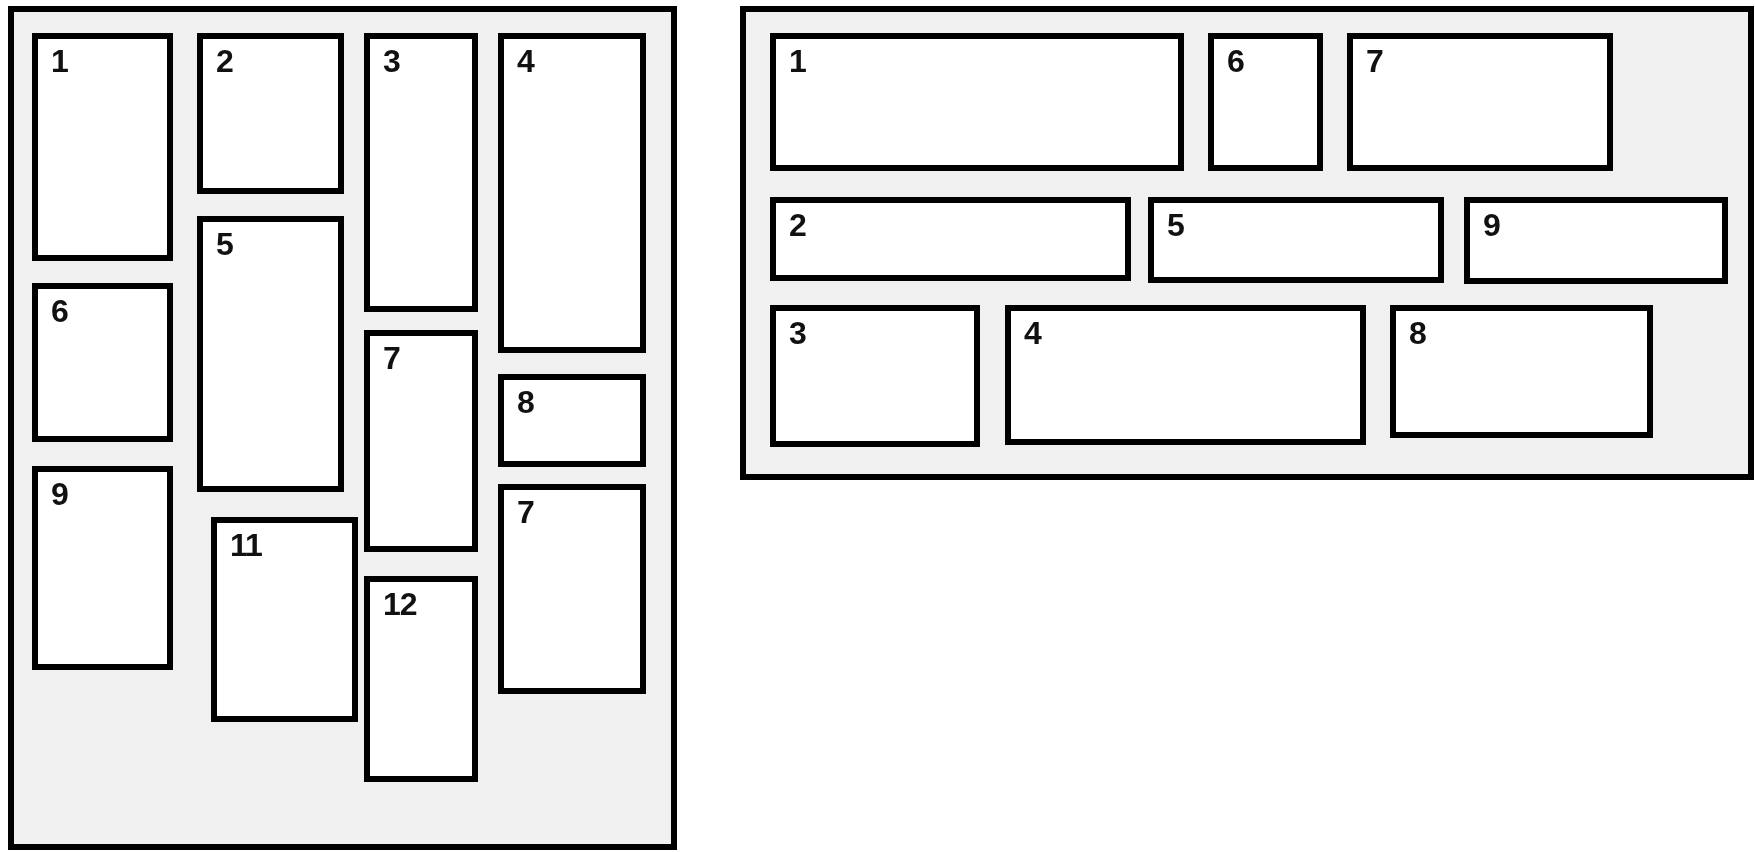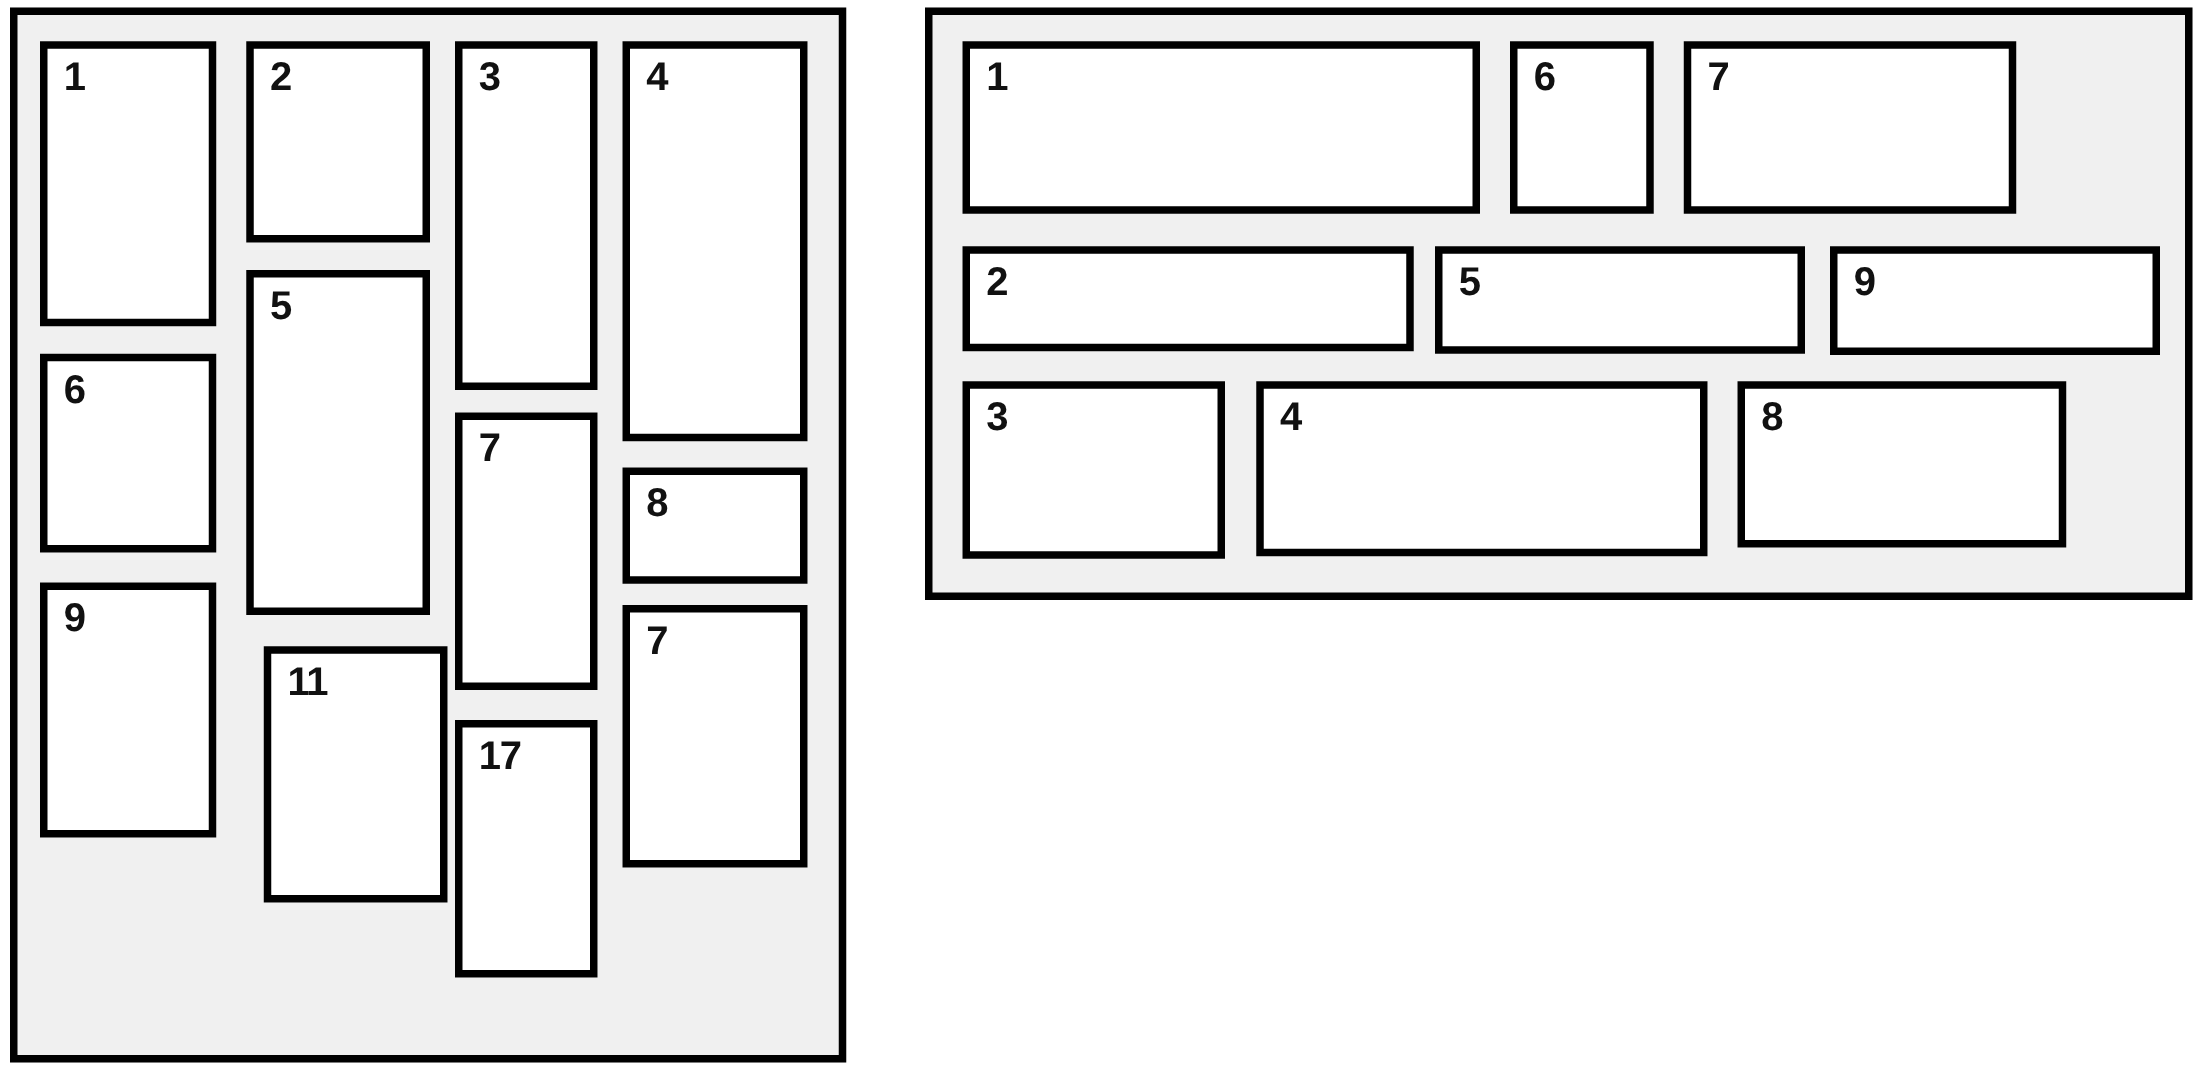--- a/index.html
+++ b/index.html
@@ -66,21 +66,21 @@
     <div class="mbox" style="left:18px;  top:454px; width:141px; height:204px;">
       <span class="label">9</span>
     </div>
     <div class="mbox" style="left:484px; top:472px; width:148px; height:210px;">
       <span class="label">7</span>
     </div>
     <div class="mbox" style="left:183px; top:505px; width:147px; height:205px;margin-left:14px;">
       <span class="label">11</span>
     </div>
     <div class="mbox" style="left:350px; top:564px; width:114px; height:206px;">
-      <span class="label">17</span>
+      <span class="label">12</span>
     </div>
   </section>
 
   <section class="panel" style="left:740px; top:6px; width:1014px; height:474px;">
     <div class="mbox" style="left:24px;  top:21px;  width:414px; height:138px;">
       <span class="label">1</span>
     </div>
     <div class="mbox" style="left:462px; top:21px;  width:115px; height:138px;">
       <span class="label">6</span>
     </div>

